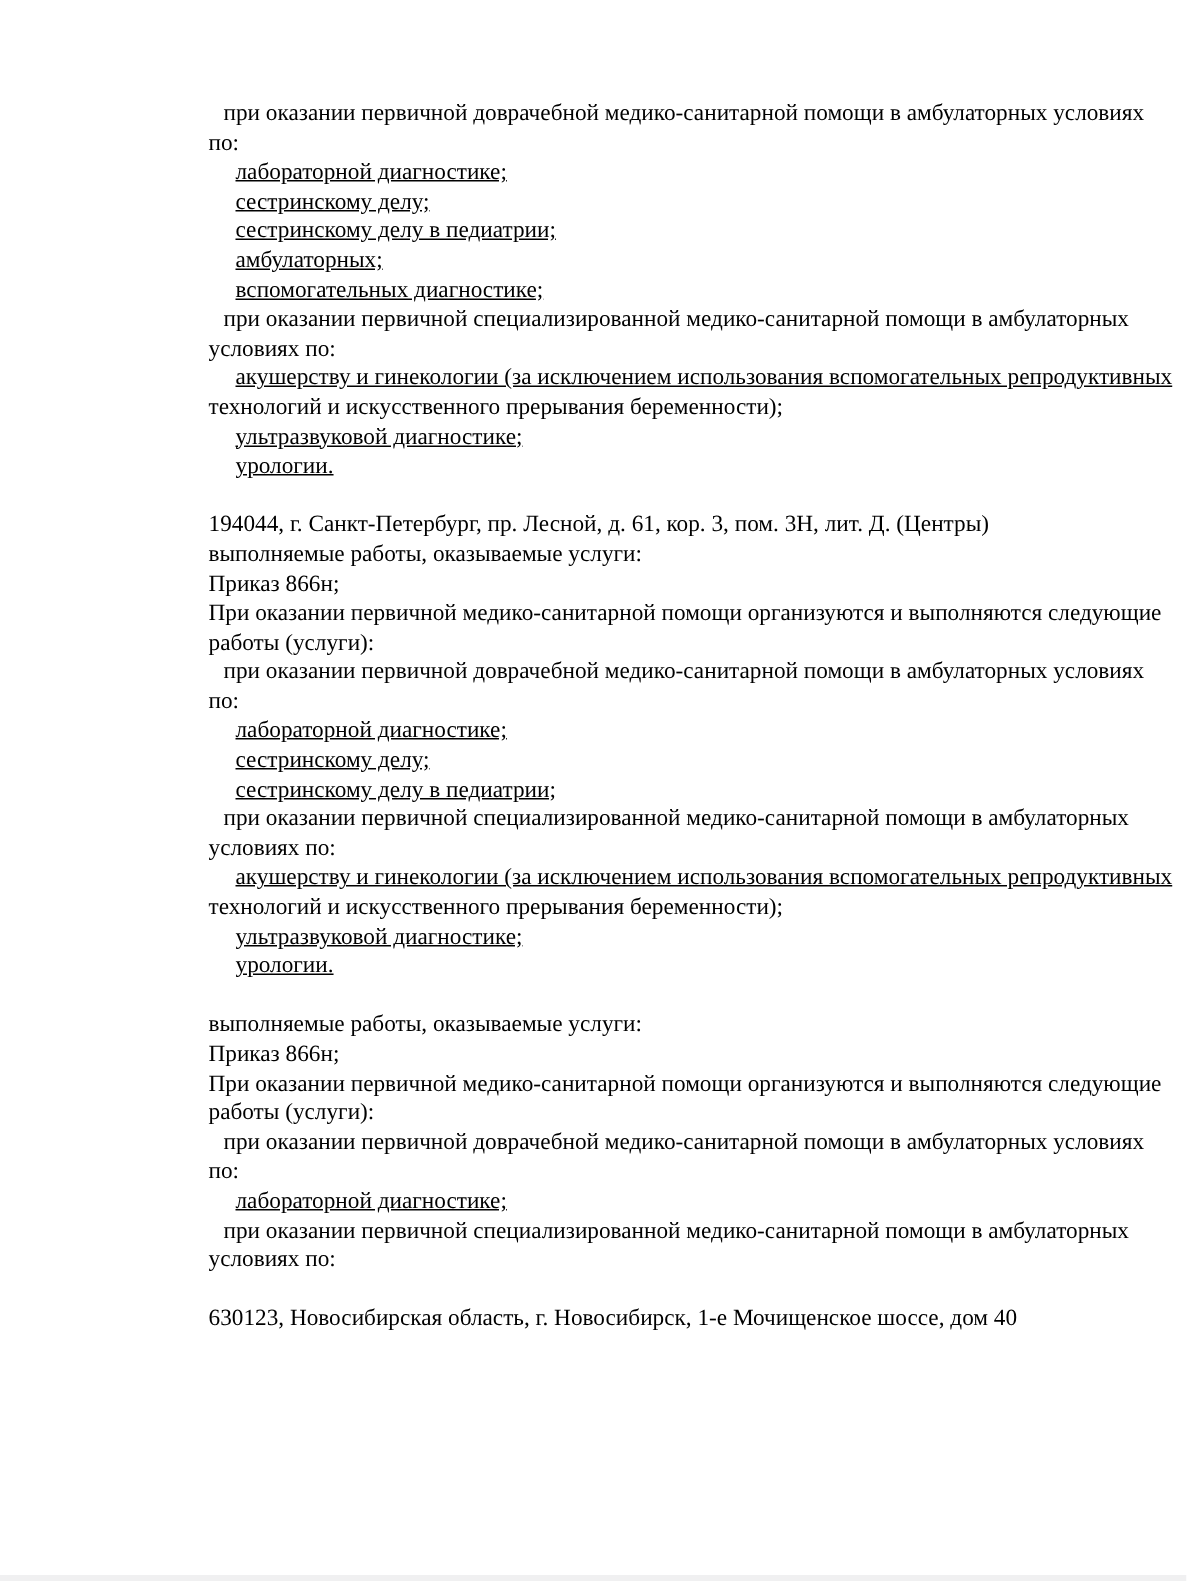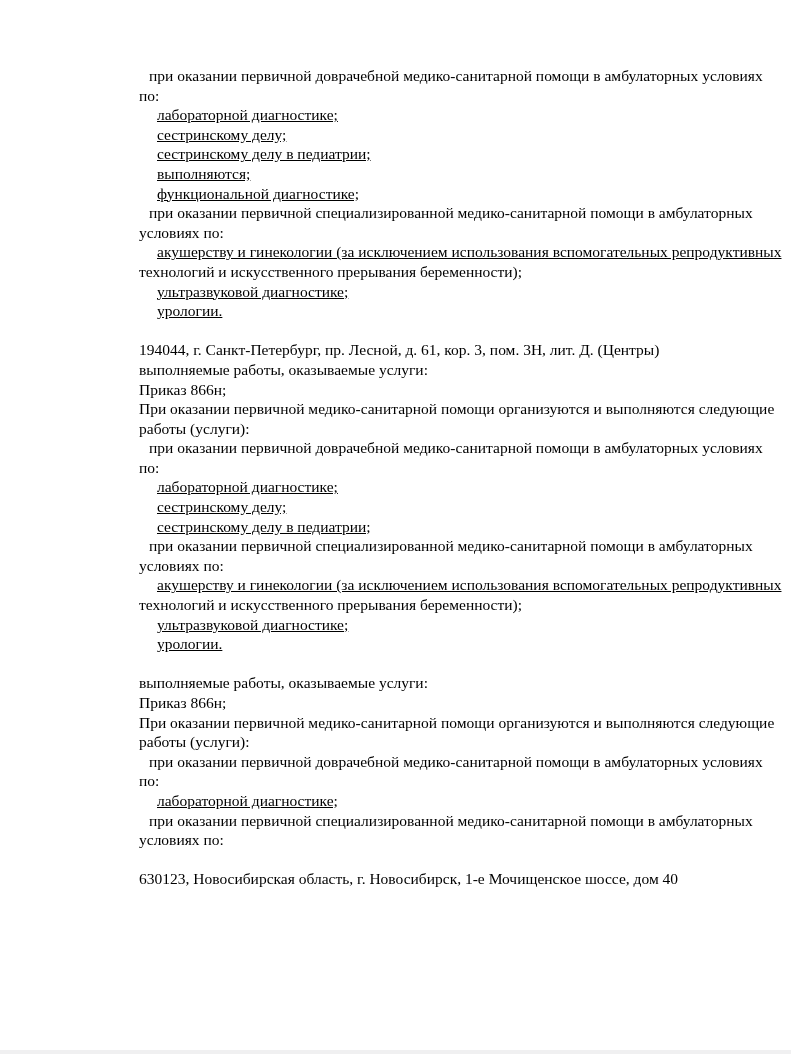--- a/index.html
+++ b/index.html
@@ -47,22 +47,22 @@
 </head>
 <body>
 
 <div class="page">
   <div class="doc-text">
       <div class="line indent-1">при оказании первичной доврачебной медико-санитарной помощи в амбулаторных условиях</div>
       <div class="line indent-0">по:</div>
       <div class="line indent-2">лабораторной диагностике;</div>
       <div class="line indent-2">сестринскому делу;</div>
       <div class="line indent-2">сестринскому делу в педиатрии;</div>
-      <div class="line indent-2">выполняются;</div>
-      <div class="line indent-2">функциональной диагностике;</div>
+      <div class="line indent-2">амбулаторных;</div>
+      <div class="line indent-2">вспомогательных диагностике;</div>
       <div class="line indent-1">при оказании первичной специализированной медико-санитарной помощи в амбулаторных</div>
       <div class="line indent-0">условиях по:</div>
       <div class="line indent-2">акушерству и гинекологии (за исключением использования вспомогательных репродуктивных</div>
       <div class="line indent-0">технологий и искусственного прерывания беременности);</div>
       <div class="line indent-2">ультразвуковой диагностике;</div>
       <div class="line indent-2">урологии.</div>
       <div class="line indent-0 blank">&nbsp;</div>
       <div class="line indent-0">194044, г. Санкт-Петербург, пр. Лесной, д. 61, кор. 3, пом. 3Н, лит. Д. (Центры)</div>
       <div class="line indent-0">выполняемые работы, оказываемые услуги:</div>
       <div class="line indent-0">Приказ 866н;</div>

